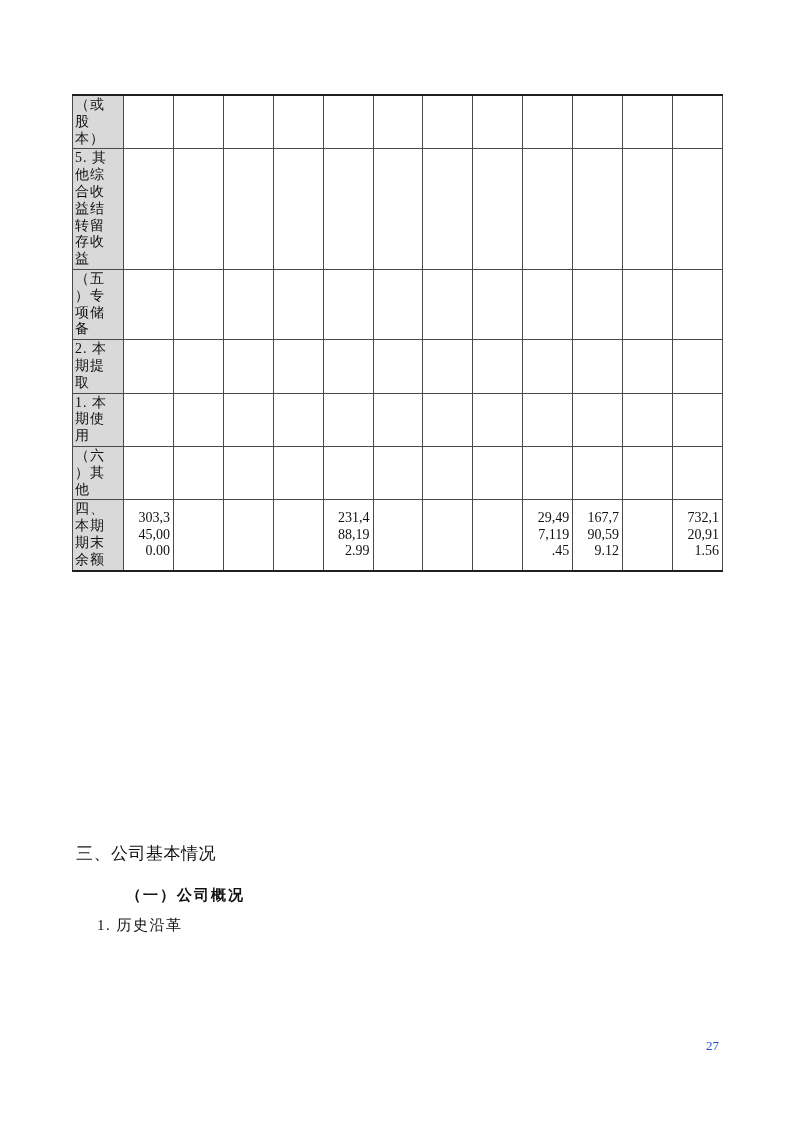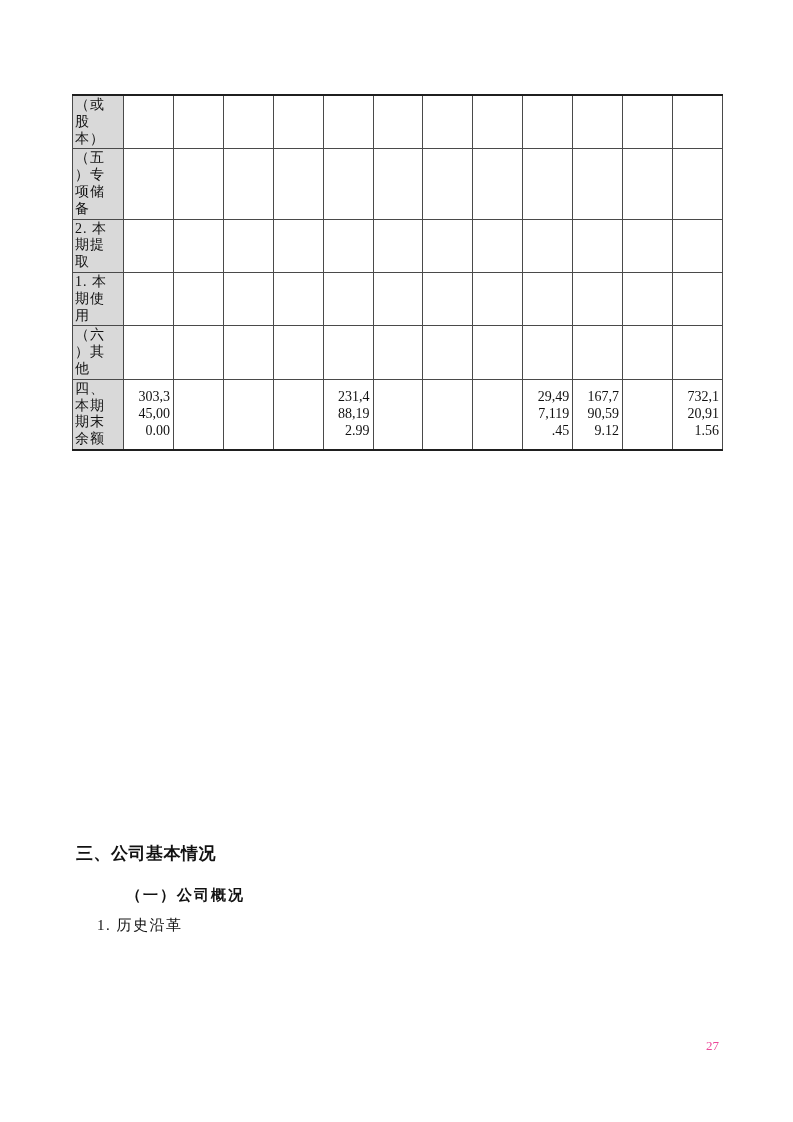--- a/index.html
+++ b/index.html
@@ -43,21 +43,21 @@
   }
   td.data-cell.num {
     text-align: right;
     padding-right: 3px;
   }
   .h1 {
     position: absolute;
     left: 76px;
     top: 842px;
     font-size: 17px;
-    font-weight: bold;
+    font-weight: normal;
     letter-spacing: 0.5px;
   }
   .h2 {
     position: absolute;
     left: 110px;
     top: 886px;
     font-size: 15px;
     font-weight: bold;
     letter-spacing: 2px;
     margin-left: 16px;
@@ -67,21 +67,21 @@
     left: 97px;
     top: 916px;
     font-size: 15px;
     letter-spacing: 1.5px;
   }
   .page-number {
     position: absolute;
     top: 1038px;
     right: 74px;
     font-size: 13px;
-    color: #ec4899;
+    color: #1d4ed8;
   }
 </style>
 </head>
 <body>
 
 <div class="page">
 
   <table class="equity">
     <colgroup>
         <col style="width: 51px;">
@@ -96,20 +96,41 @@
         <col style="width: 49.9167px;">
         <col style="width: 49.9167px;">
         <col style="width: 49.9167px;">
         <col style="width: 49.9167px;">
       </colgroup>
     <tbody>
         <tr>
           <td class="label-cell">（或
 股
 本）</td>
+          <td class="data-cell"></td>
+          <td class="data-cell"></td>
+          <td class="data-cell"></td>
+          <td class="data-cell"></td>
+          <td class="data-cell"></td>
+          <td class="data-cell"></td>
+          <td class="data-cell"></td>
+          <td class="data-cell"></td>
+          <td class="data-cell"></td>
+          <td class="data-cell"></td>
+          <td class="data-cell"></td>
+          <td class="data-cell"></td>
+        </tr>
+        <tr>
+          <td class="label-cell">5. 其
+他综
+合收
+益结
+转留
+存收
+益</td>
           <td class="data-cell"></td>
           <td class="data-cell"></td>
           <td class="data-cell"></td>
           <td class="data-cell"></td>
           <td class="data-cell"></td>
           <td class="data-cell"></td>
           <td class="data-cell"></td>
           <td class="data-cell"></td>
           <td class="data-cell"></td>
           <td class="data-cell"></td>

